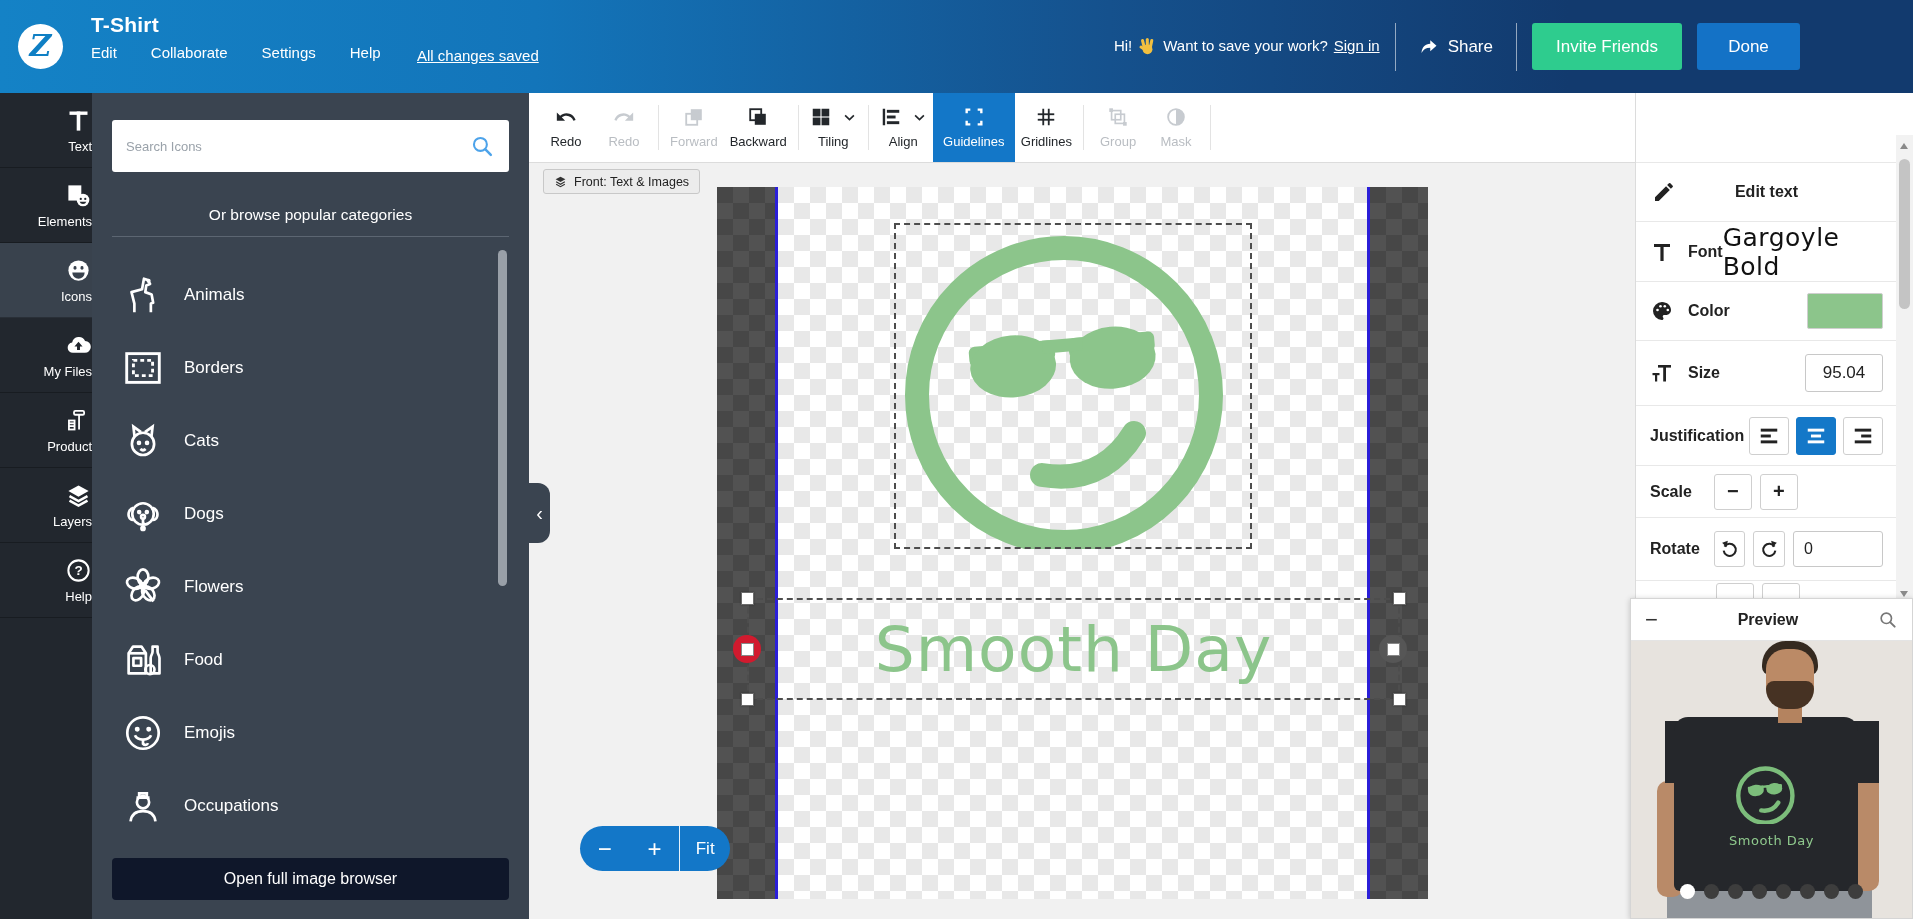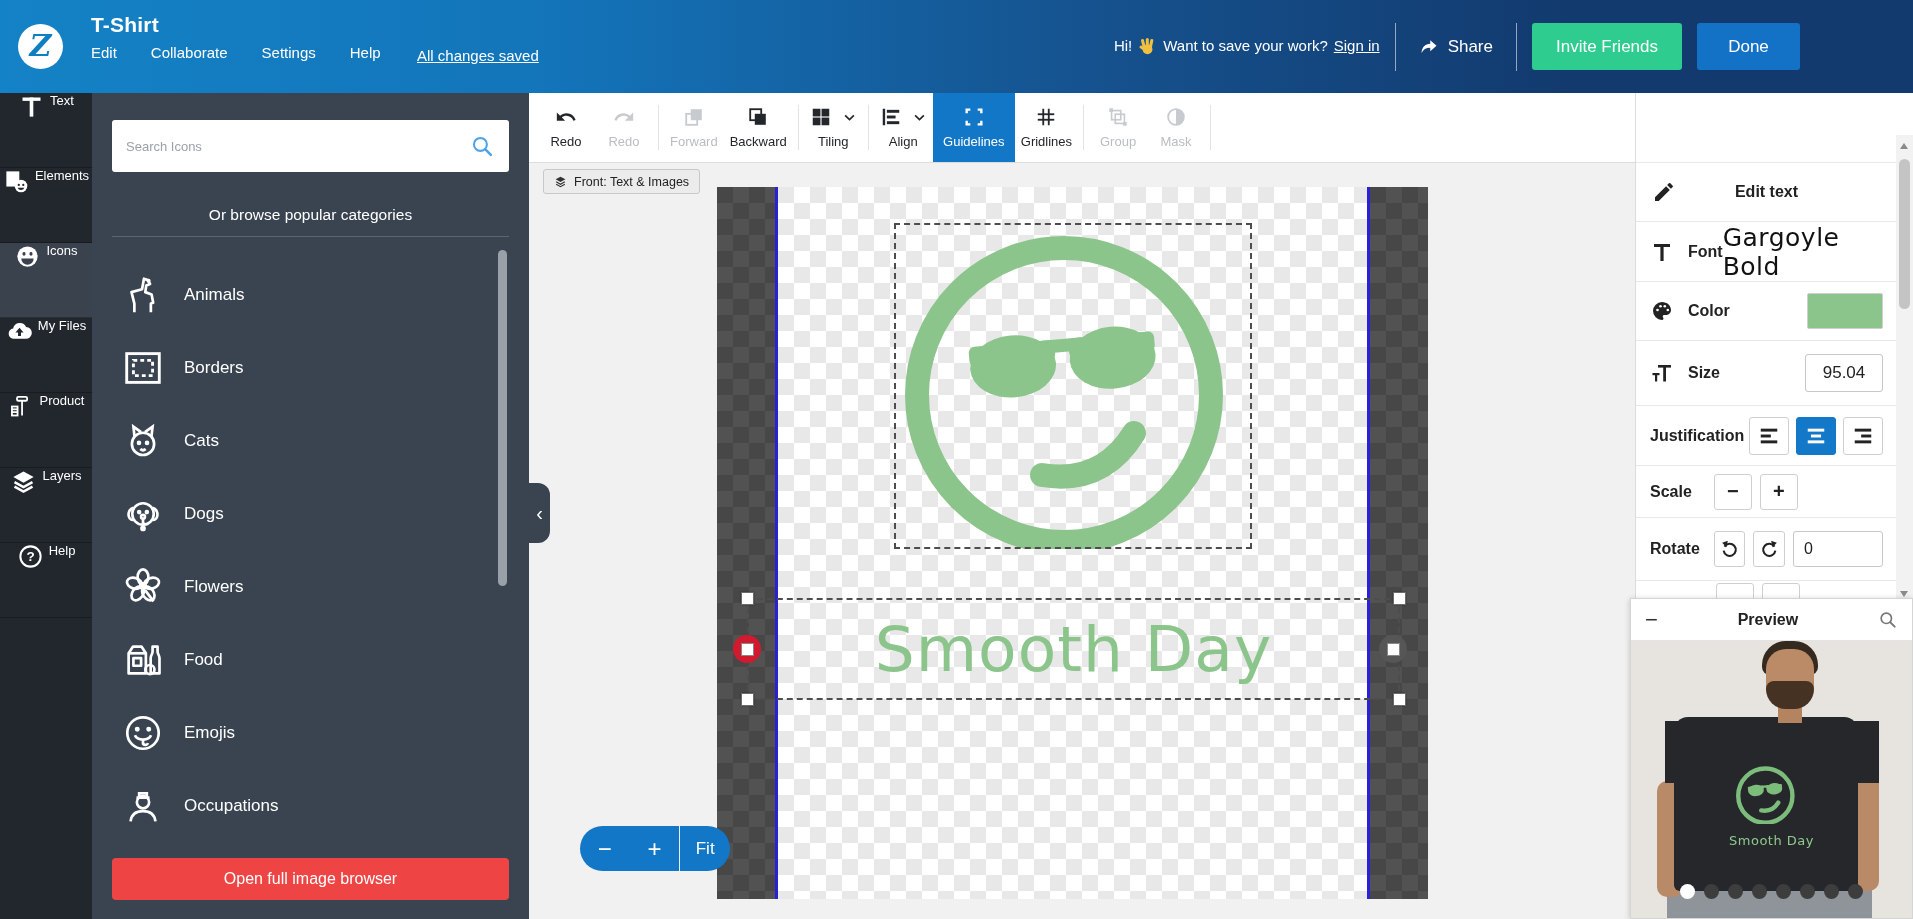--- a/index.html
+++ b/index.html
@@ -23,40 +23,40 @@
   .greet{display:flex;align-items:flex-start;gap:6px;white-space:nowrap}
   .signin{text-decoration:underline;cursor:pointer}
   .share{display:flex;align-items:center;gap:9px;font-size:17px;cursor:pointer;padding:0 8px}
   .btn-green{width:150px;height:47px;background:#2ecc8e;border:none;border-radius:3px;color:#fff;font-size:17px;
              font-family:inherit;cursor:pointer}
   .btn-blue{width:103px;height:47px;background:#1472c6;border:none;border-radius:3px;color:#fff;font-size:17px;
             font-family:inherit;cursor:pointer}
 
   
   .rail{position:absolute;left:0;top:93px;width:92px;height:826px;background:#22272e}
-  .rail-item{height:75px;display:flex;flex-direction:row;align-items:flex-start;justify-content:center;gap:5px;
+  .rail-item{height:75px;display:flex;flex-direction:column;align-items:flex-end;justify-content:center;gap:5px;
              color:#fff;font-size:13px;cursor:pointer;border-bottom:1px solid rgba(0,0,0,.28)}
   .rail-item.active{background:#39424d}
   .rail-item svg{width:27px;height:27px}
 
   
   .lpanel{position:absolute;left:92px;top:93px;width:437px;height:826px;background:#3a4450;color:#fff}
   .search-box{position:absolute;left:20px;top:27px;width:397px;height:52px;background:#fff;border-radius:3px;
               display:flex;align-items:center;padding:0 14px}
   .search-box input{flex:1;border:none;outline:none;font-size:13px;font-family:inherit;color:#333}
   .search-box input::placeholder{color:#9aa2aa}
   .search-box svg{width:25px;height:25px;color:#4da3ea}
   .browse-head{position:absolute;left:0;top:113px;width:100%;text-align:center;font-size:15.5px}
   .browse-line{position:absolute;left:20px;top:143px;width:397px;height:1px;background:#5c6672}
   .cats{position:absolute;left:0;top:165px;width:100%}
   .cat-row{height:73px;display:flex;align-items:center;gap:18px;padding-left:28px;cursor:pointer}
   .cat-row svg{width:46px;height:46px;color:#fff}
   .cat-row span{font-size:17px}
   .lp-scroll{position:absolute;right:22px;top:157px;width:9px;height:336px;border-radius:5px;background:#99a0a8}
-  .open-browser{position:absolute;left:20px;top:765px;width:397px;height:42px;background:#ef4444;border:none;
+  .open-browser{position:absolute;left:20px;top:765px;width:397px;height:42px;background:#0f172a;border:none;
                 border-radius:4px;color:#fff;font-size:16px;font-family:inherit;cursor:pointer}
   .collapse-tab{position:absolute;left:529px;top:483px;width:21px;height:60px;background:#3a4450;
                 border-radius:0 12px 12px 0;display:flex;align-items:center;justify-content:center;color:#fff;
                 font-size:20px;cursor:pointer;z-index:5}
 
   
   .toolbar{position:absolute;left:529px;top:93px;width:1106px;height:70px;background:#fff;
            border-bottom:1px solid #dcdcdc;display:flex;align-items:stretch;padding-left:8px}
   .tb-btn{min-width:58px;padding:0 6px;display:flex;flex-direction:column;align-items:center;justify-content:center;
           gap:6px;font-size:13px;color:#23272b;cursor:pointer}

